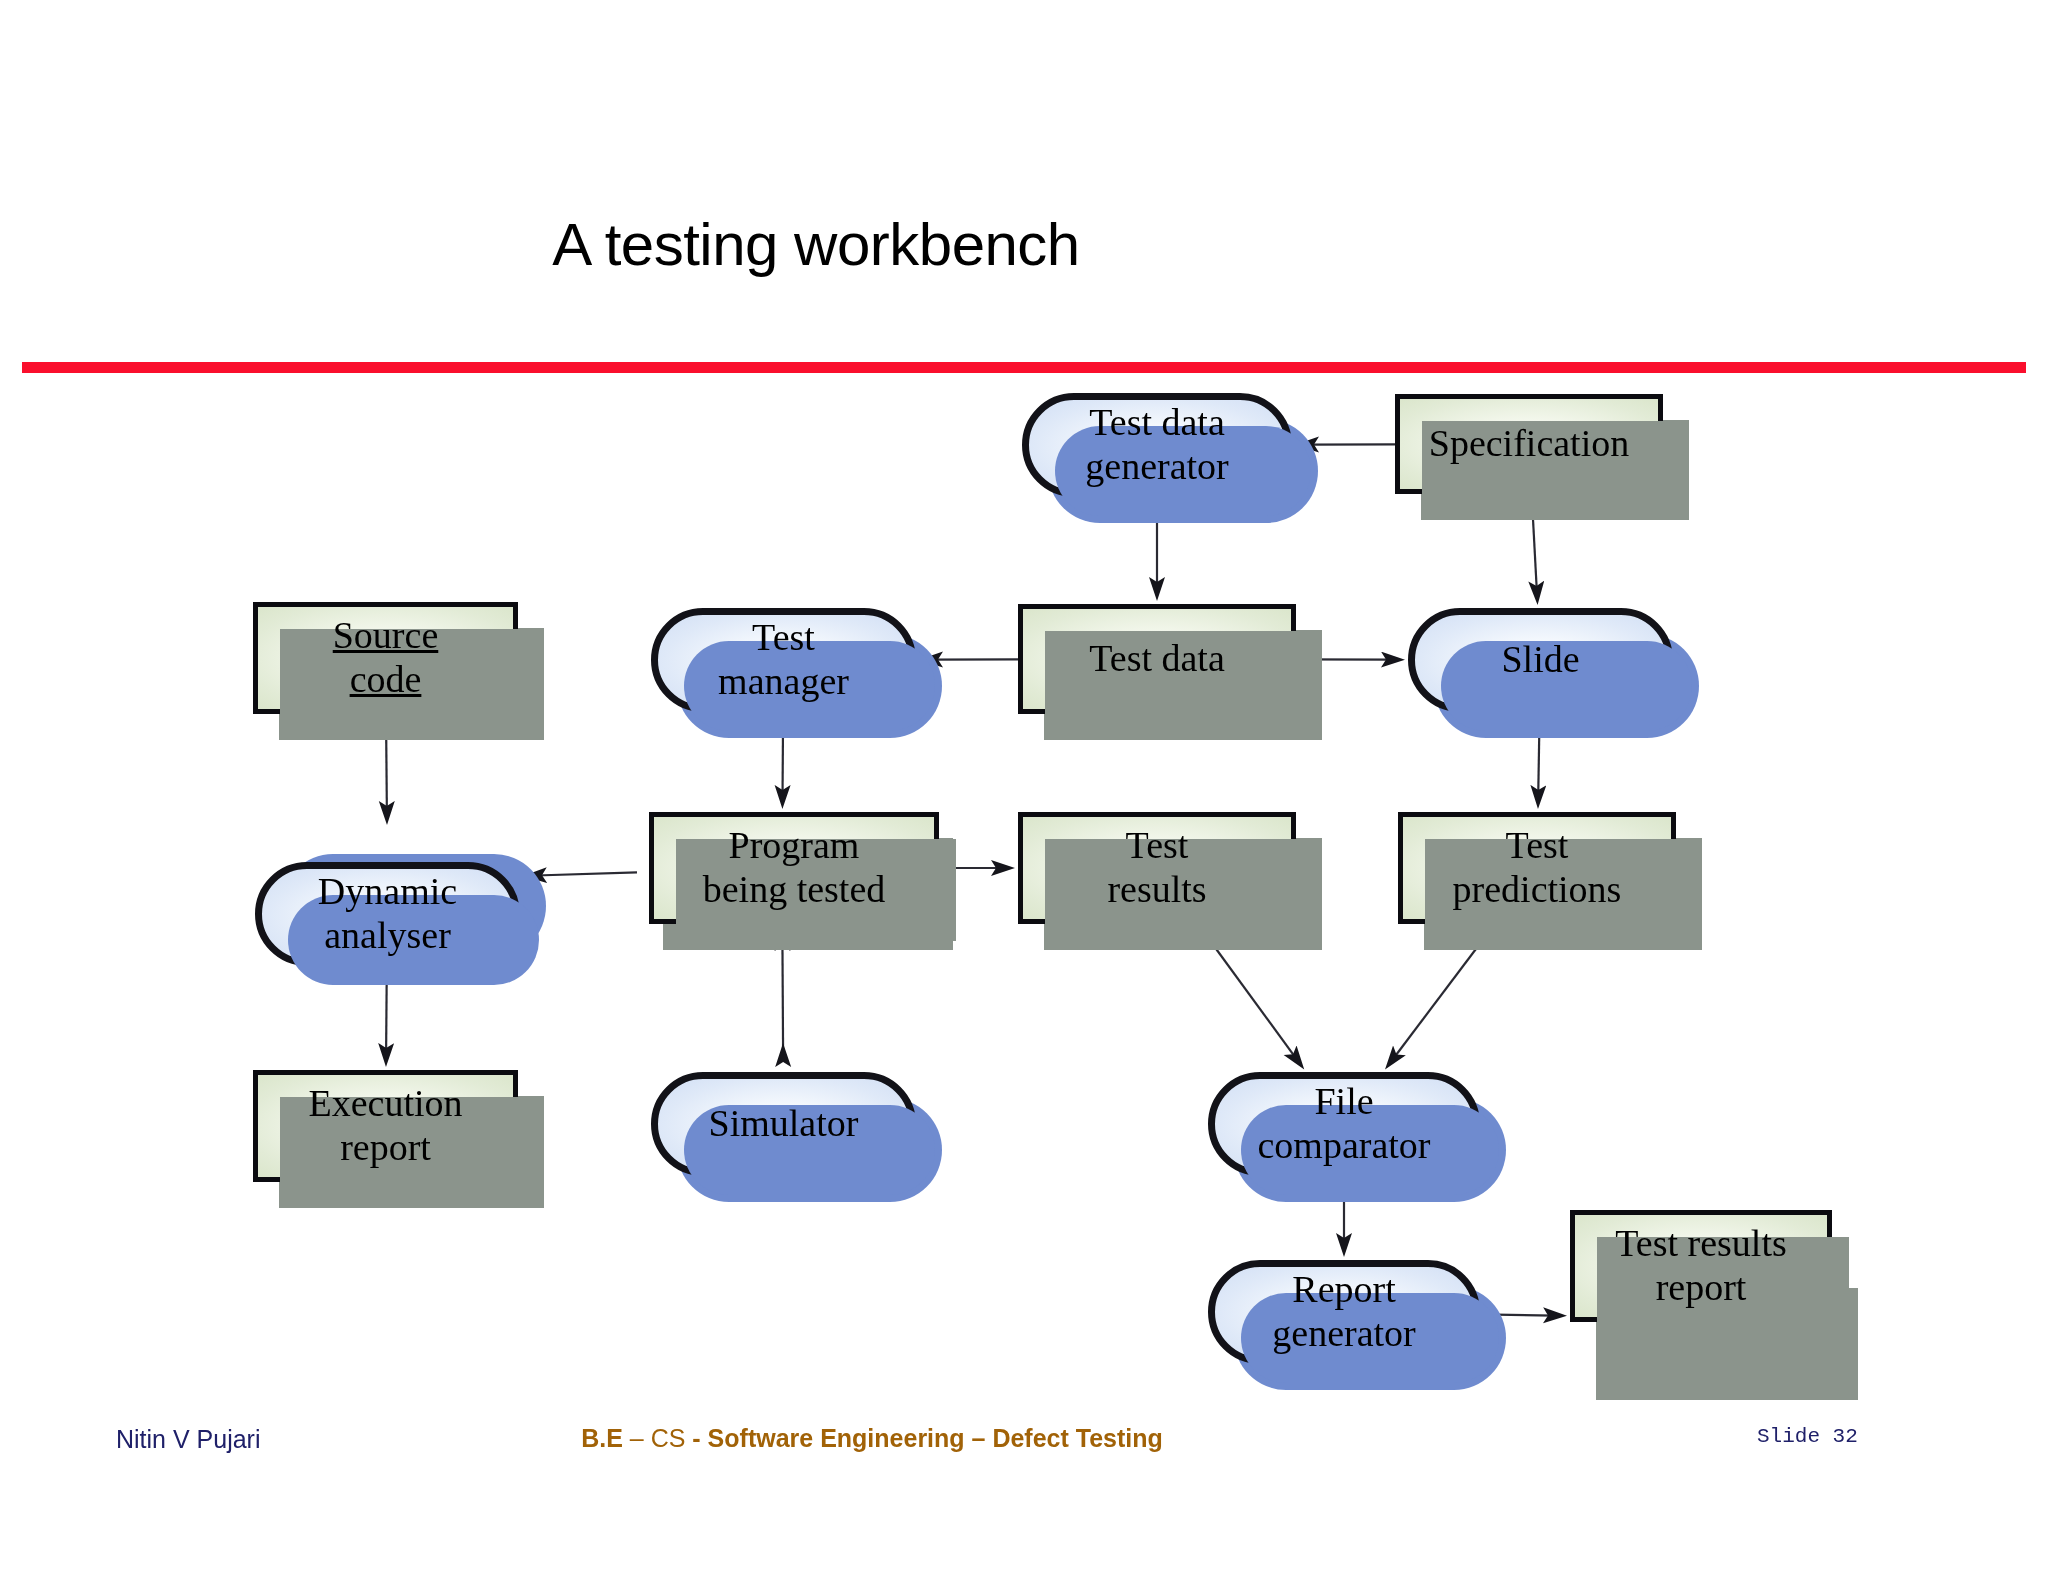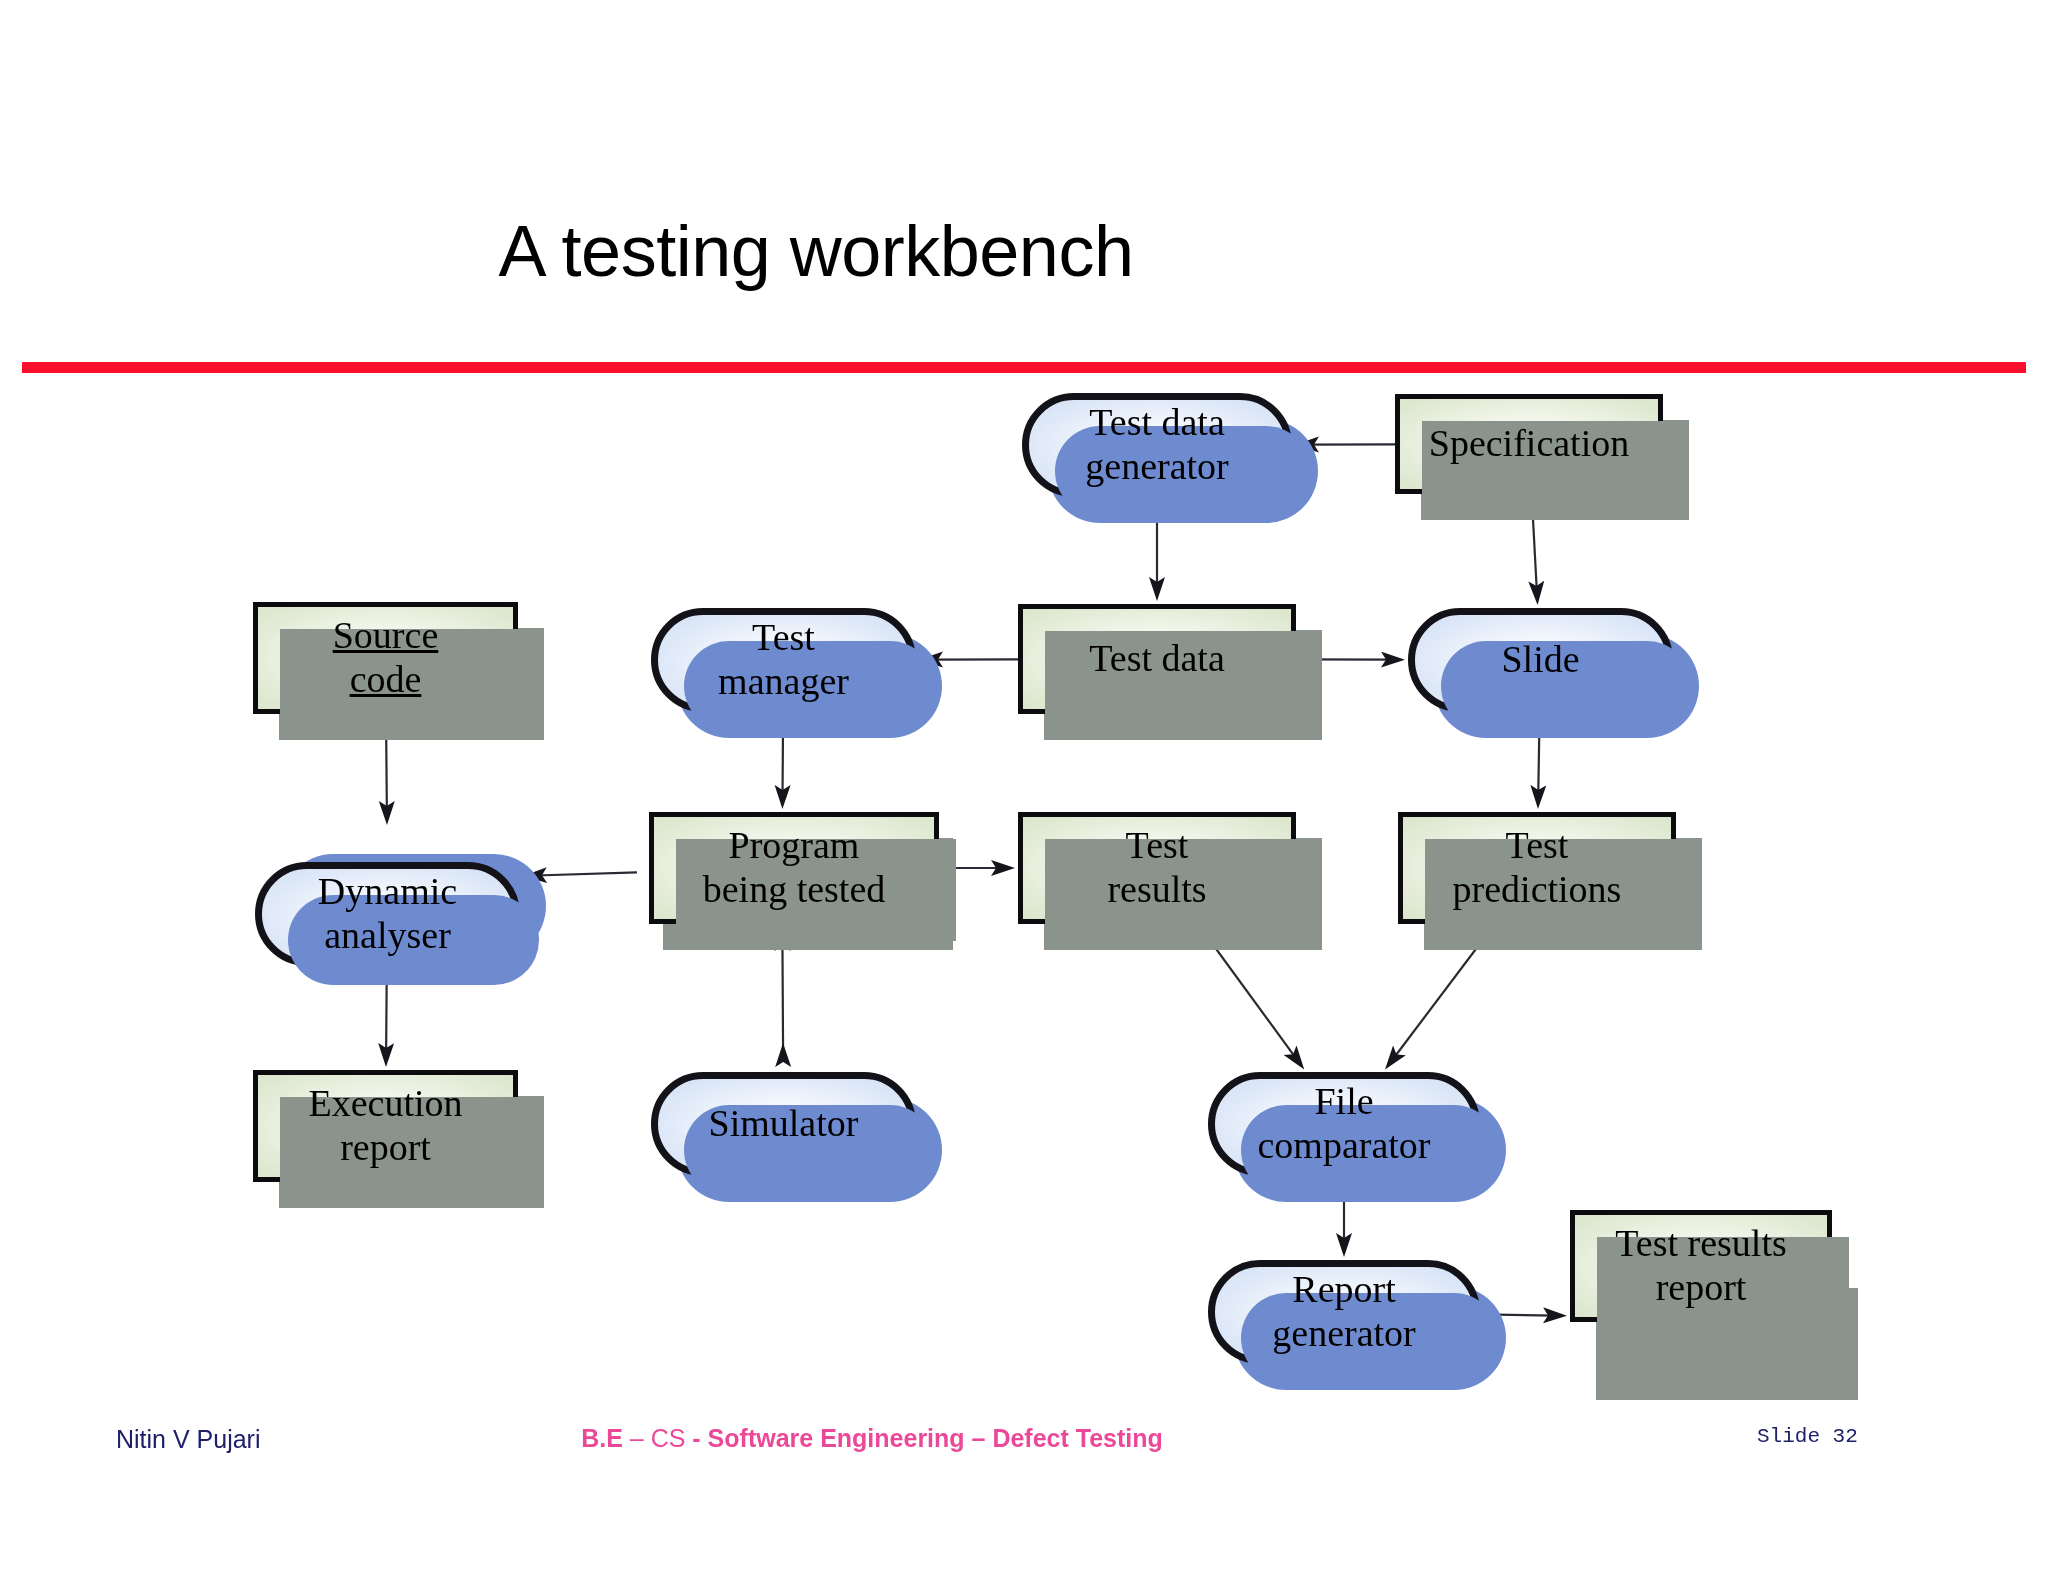--- a/index.html
+++ b/index.html
@@ -7,35 +7,35 @@
     width:2048px;height:1582px;position:relative;overflow:hidden;
     font-family:"Liberation Serif", serif;
   }
   #slide{position:absolute;inset:0;background:#ffffff;}
 
   
   #title{
     position:absolute;left:0;top:215px;width:1632px;
     text-align:center;
     font-family:"Liberation Sans", sans-serif;
-    font-size:72px;font-weight:400;color:#000000;
+    font-size:60px;font-weight:400;color:#000000;
     letter-spacing:-0.5px;line-height:1.0;
   }
   #title-rule{
     position:absolute;left:22px;top:362px;width:2004px;height:11px;
     background:#fa0f2d;
   }
   #footer-author{
     position:absolute;left:116px;top:1425px;
     font-size:25px;color:#1f2069;
     font-family:"Liberation Sans", sans-serif;
   }
   #footer-center{
     position:absolute;left:0;top:1424px;width:1744px;text-align:center;
-    font-size:25px;font-weight:bold;color:#ec4899;
+    font-size:25px;font-weight:bold;color:#a16207;
     font-family:"Liberation Sans", sans-serif;
   }
   #footer-center .thin{font-weight:normal;}
   #footer-slide{
     position:absolute;left:1757px;top:1425px;
     font-size:21px;color:#1f2069;
     font-family:Liberation Mono, monospace;
     text-align:center;
   }
 

